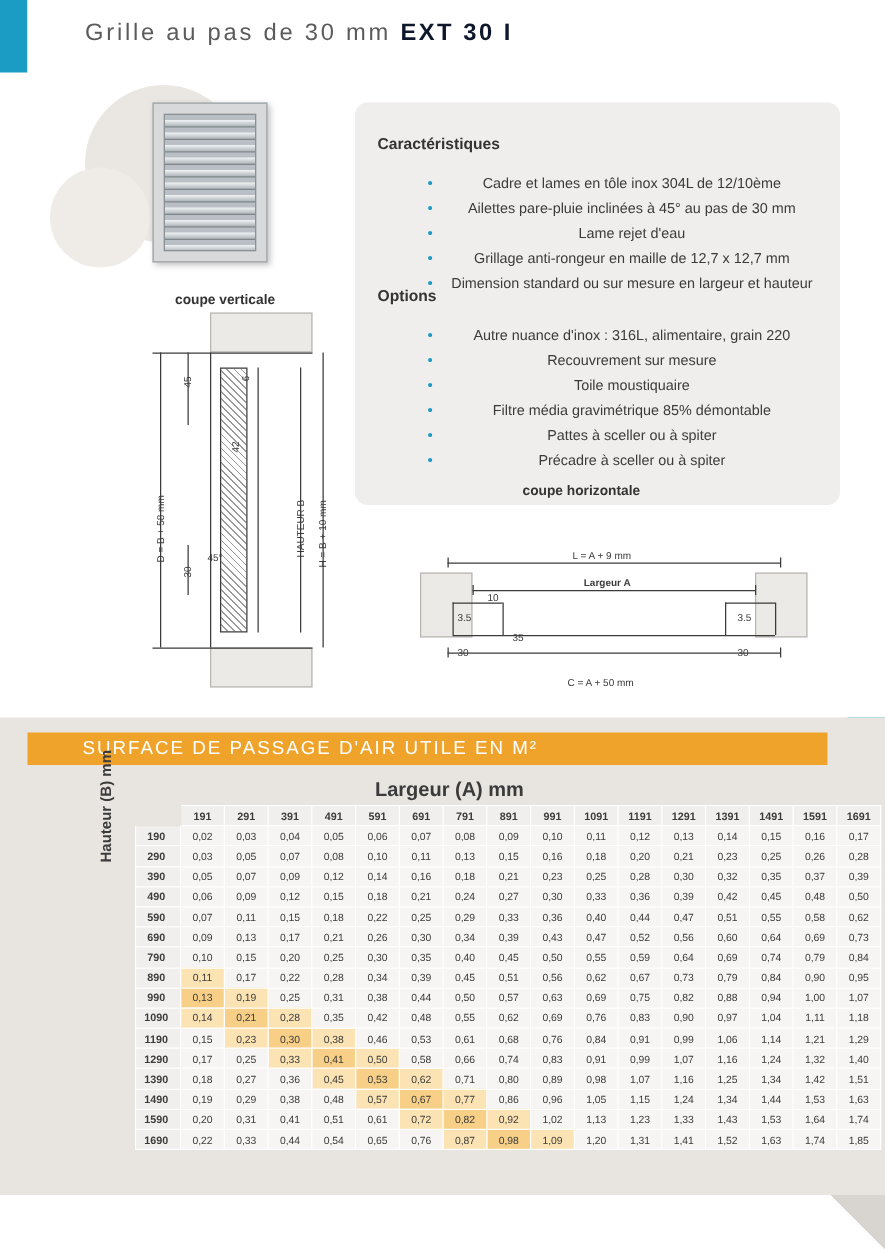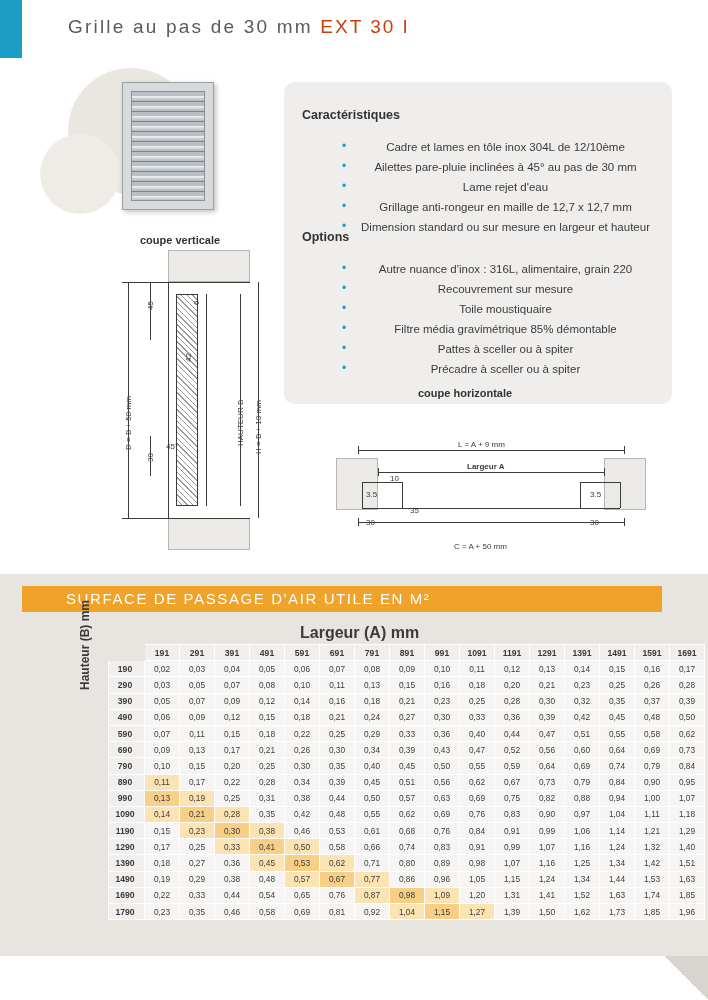--- a/index.html
+++ b/index.html
@@ -11,21 +11,21 @@
     color:#3b3b3b;
     overflow:hidden;
   }
   
   .leftbar { position:absolute; left:0; top:0; width:22px; height:58px; background:#1b9cc4; }
   .header { position:absolute; left:22px; top:0; right:0; height:58px; background:#ffffff; }
   .header-title {
     position:absolute; left:46px; top:16px;
     font-size:19px; letter-spacing:2.2px; color:#5b5b5b; font-weight:400;
   }
-  .header-title b { font-weight:400; color:#c2410c; letter-spacing:2px; }
+  .header-title b { font-weight:700; color:#0f172a; letter-spacing:2px; }
 
   
   .side-tab {
     position:absolute; right:0; top:290px; width:30px; height:290px;
     background:#1b9cc4; color:#ffffff;
   }
   .side-tab span {
     position:absolute; left:-130px; top:130px; width:290px;
     transform:rotate(-90deg);
     text-align:center; font-size:17px; letter-spacing:2px; font-weight:700;
@@ -541,56 +541,56 @@
         <td>0,96</td>
         <td>1,05</td>
         <td>1,15</td>
         <td>1,24</td>
         <td>1,34</td>
         <td>1,44</td>
         <td>1,53</td>
         <td>1,63</td>
       </tr>
       <tr>
+        <td class="rowhdr">1590</td>
+        <td>0,20</td>
+        <td>0,31</td>
+        <td>0,41</td>
+        <td>0,51</td>
+        <td>0,61</td>
+        <td class="hl1">0,72</td>
+        <td class="hl2">0,82</td>
+        <td class="hl1">0,92</td>
+        <td>1,02</td>
+        <td>1,13</td>
+        <td>1,23</td>
+        <td>1,33</td>
+        <td>1,43</td>
+        <td>1,53</td>
+        <td>1,64</td>
+        <td>1,74</td>
+      </tr>
+      <tr>
         <td class="rowhdr">1690</td>
         <td>0,22</td>
         <td>0,33</td>
         <td>0,44</td>
         <td>0,54</td>
         <td>0,65</td>
         <td>0,76</td>
         <td class="hl1">0,87</td>
         <td class="hl2">0,98</td>
         <td class="hl1">1,09</td>
         <td>1,20</td>
         <td>1,31</td>
         <td>1,41</td>
         <td>1,52</td>
         <td>1,63</td>
         <td>1,74</td>
         <td>1,85</td>
       </tr>
-      <tr>
-        <td class="rowhdr">1790</td>
-        <td>0,23</td>
-        <td>0,35</td>
-        <td>0,46</td>
-        <td>0,58</td>
-        <td>0,69</td>
-        <td>0,81</td>
-        <td>0,92</td>
-        <td class="hl1">1,04</td>
-        <td class="hl2">1,15</td>
-        <td class="hl1">1,27</td>
-        <td>1,39</td>
-        <td>1,50</td>
-        <td>1,62</td>
-        <td>1,73</td>
-        <td>1,85</td>
-        <td>1,96</td>
-      </tr>
     </tbody>
 </table>
 
 <div class="footer">
 
   <div class="corner"></div>
 </div>
 
 </body></html>

